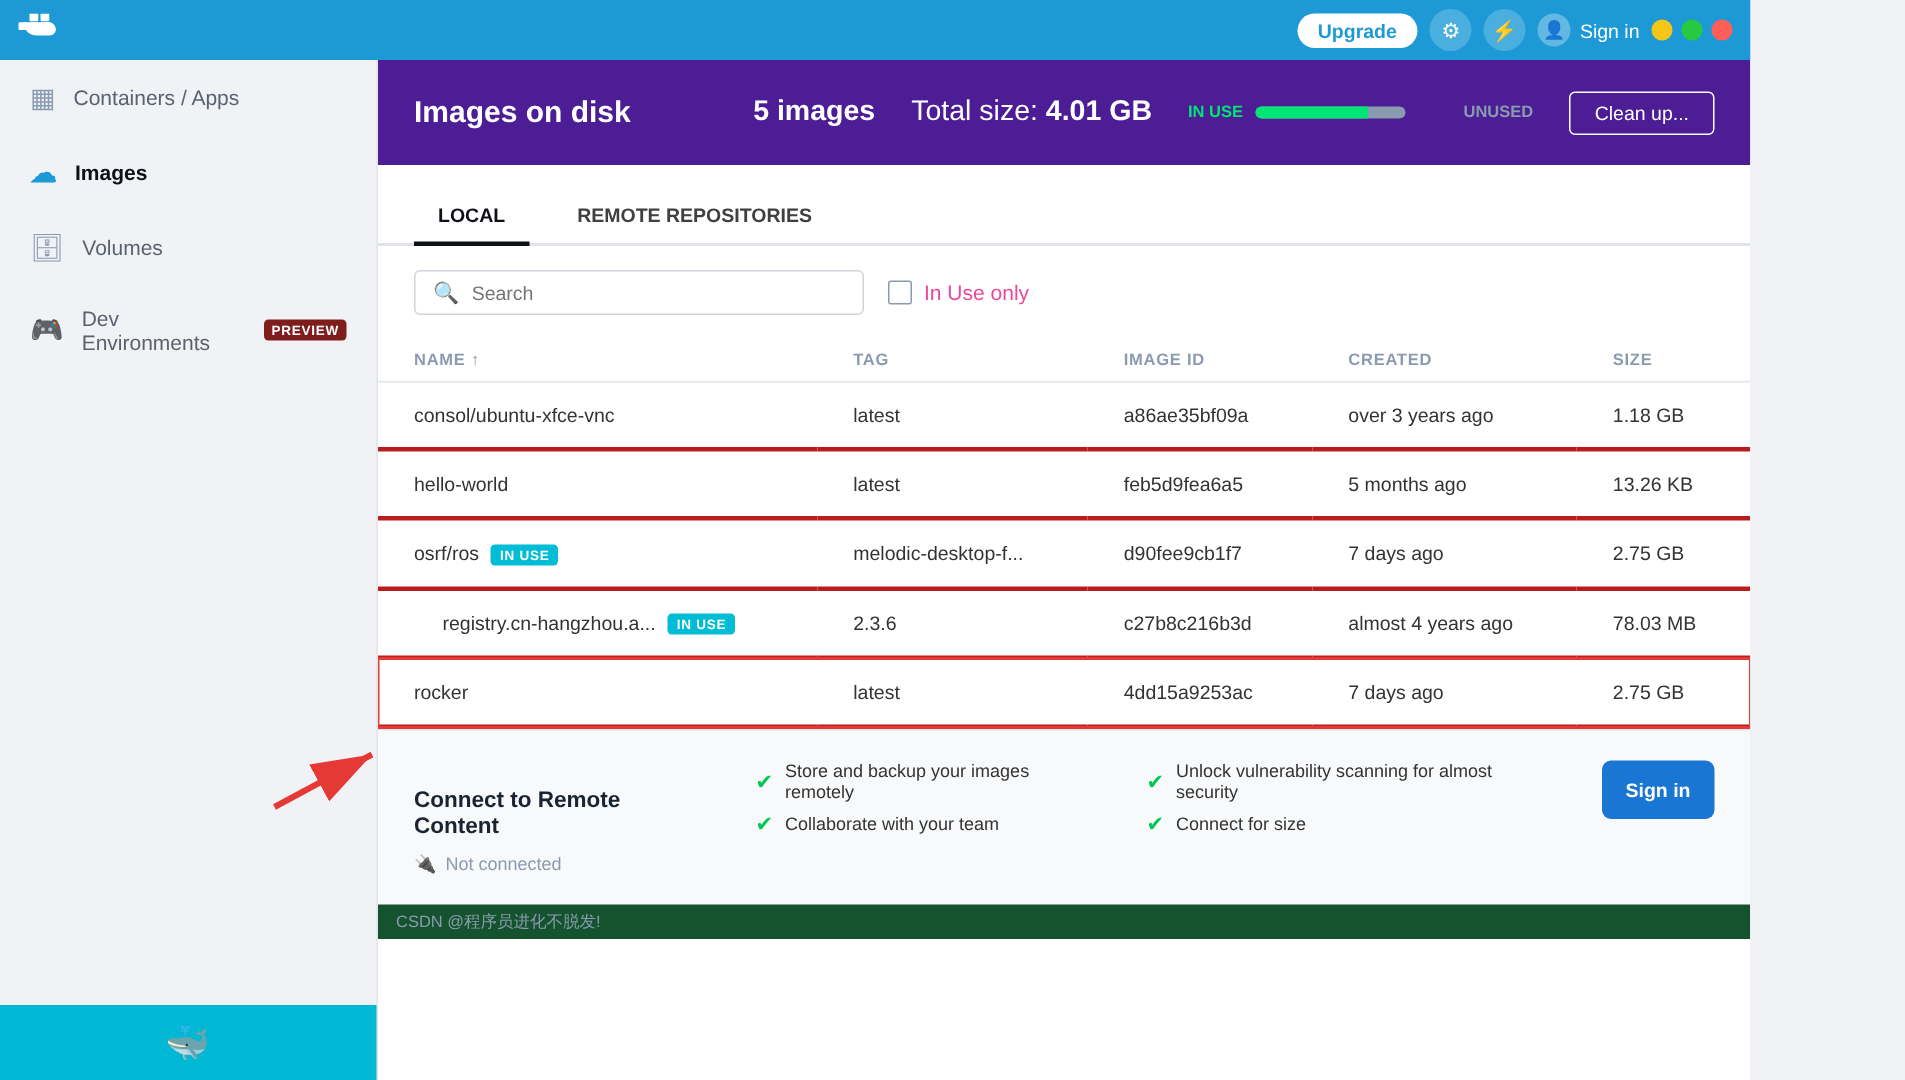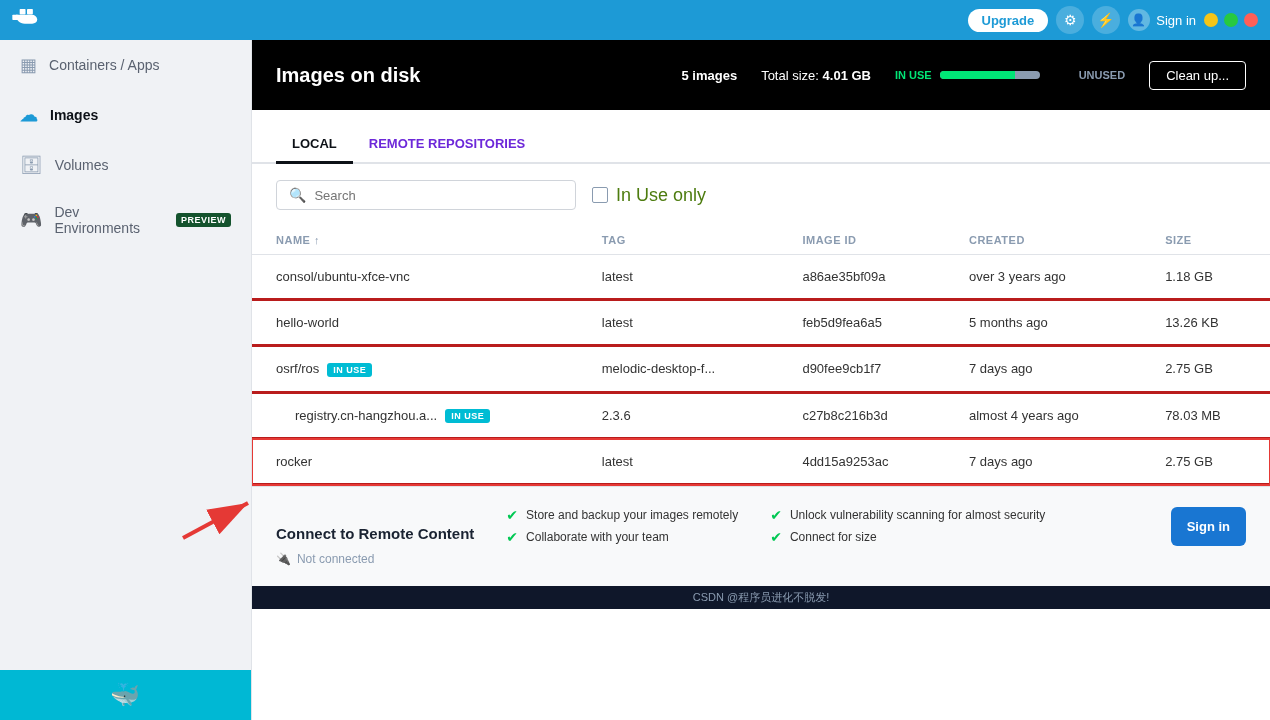--- a/index.html
+++ b/index.html
@@ -69,21 +69,21 @@
       padding: 14px 20px;
       cursor: pointer;
       color: #5a6270;
       font-size: 14px;
       font-weight: 500;
     }
     .sidebar-item.active { color: #0d1117; font-weight: 600; }
     .sidebar-item .icon { font-size: 18px; color: #8a9bb0; }
     .sidebar-item.active .icon { color: #1d9ad6; }
     .preview-badge {
-      background: #14532d;
+      background: #7f1d1d;
       color: white;
       font-size: 9px;
       padding: 2px 5px;
       border-radius: 3px;
       font-weight: 700;
       letter-spacing: 0.5px;
     }
     .sidebar-bottom {
       margin-top: auto;
       background: #00b8d4;
@@ -92,31 +92,31 @@
       align-items: center;
       justify-content: center;
     }
     .sidebar-bottom .icon { color: white; font-size: 22px; }
 
     
     .content { flex: 1; display: flex; flex-direction: column; overflow: hidden; }
 
     
     .content-header {
-      background: #000000;
+      background: #4c1d95;
       padding: 0 24px;
       height: 70px;
       display: flex;
       align-items: center;
       justify-content: space-between;
       flex-shrink: 0;
     }
     .header-title { color: white; font-size: 20px; font-weight: 700; }
     .header-stats { display: flex; align-items: center; gap: 24px; }
-    .stat-item { color: white; font-size: 13px; }
+    .stat-item { color: white; font-size: 19px; }
     .stat-value { font-weight: 700; }
     .usage-bar {
       display: flex;
       align-items: center;
       gap: 8px;
     }
     .usage-bar-track {
       width: 100px;
       height: 8px;
       background: #8a9bb0;
@@ -154,30 +154,30 @@
     .content-body {
       flex: 1;
       background: white;
       overflow-y: auto;
       padding: 0;
     }
 
     
     .tabs {
       display: flex;
-      gap: 0;
+      gap: 16px;
       padding: 0 24px;
       border-bottom: 2px solid #e0e3e8;
       margin-top: 16px;
     }
     .tab {
       padding: 10px 16px;
       font-size: 13px;
       font-weight: 600;
-      color: #6d28d9;
+      color: #404040;
       cursor: pointer;
       border-bottom: 3px solid transparent;
       margin-bottom: -2px;
     }
     .tab.active {
       color: #0d1117;
       border-bottom-color: #0d1117;
     }
 
     
@@ -203,22 +203,22 @@
       outline: none;
       font-size: 13px;
       color: #8b5cf6;
       width: 100%;
       background: transparent;
     }
     .in-use-filter {
       display: flex;
       align-items: center;
       gap: 8px;
-      font-size: 18px;
-      color: #4d7c0f;
+      font-size: 14px;
+      color: #ec4899;
     }
     .checkbox {
       width: 16px; height: 16px;
       border: 1.5px solid #8a9bb0;
       border-radius: 2px;
       cursor: pointer;
       display: flex; align-items: center; justify-content: center;
       background: white;
     }
 
@@ -284,39 +284,39 @@
       border: none;
       border-radius: 6px;
       padding: 12px 16px;
       font-size: 13px;
       font-weight: 700;
       cursor: pointer;
       white-space: nowrap;
       margin-left: auto;
     }
     .watermark {
-      text-align: center;
+      text-align: left;
       font-size: 11px;
       color: #8a9bb0;
       padding: 4px 12px;
-      background: #0f172a;
+      background: #14532d;
     }
 
     
     .red-arrow {
       position: absolute;
       left: 178px;
       top: 488px;
       pointer-events: none;
     }
   </style>
 </head>
 <body>
 
-<div style="position:relative; width:1270px; height:720px; overflow:hidden; display:flex; flex-direction:column;">
+<div style="position:relative; width:1167px; height:720px; overflow:hidden; display:flex; flex-direction:column;">
 
   <div class="titlebar">
     <div class="titlebar-left">
       <svg class="docker-logo" viewBox="0 0 40 30" fill="white">
         <rect x="0" y="8" width="8" height="7" rx="1"></rect>
         <rect x="10" y="8" width="8" height="7" rx="1"></rect>
         <rect x="20" y="8" width="8" height="7" rx="1"></rect>
         <rect x="10" y="0" width="8" height="7" rx="1"></rect>
         <rect x="20" y="0" width="8" height="7" rx="1"></rect>
         <path d="M34 14c-1-5-5-7-9-6H5c0 8 5 12 12 12h10c4 0 7-2 7-6z" fill="white"></path>

